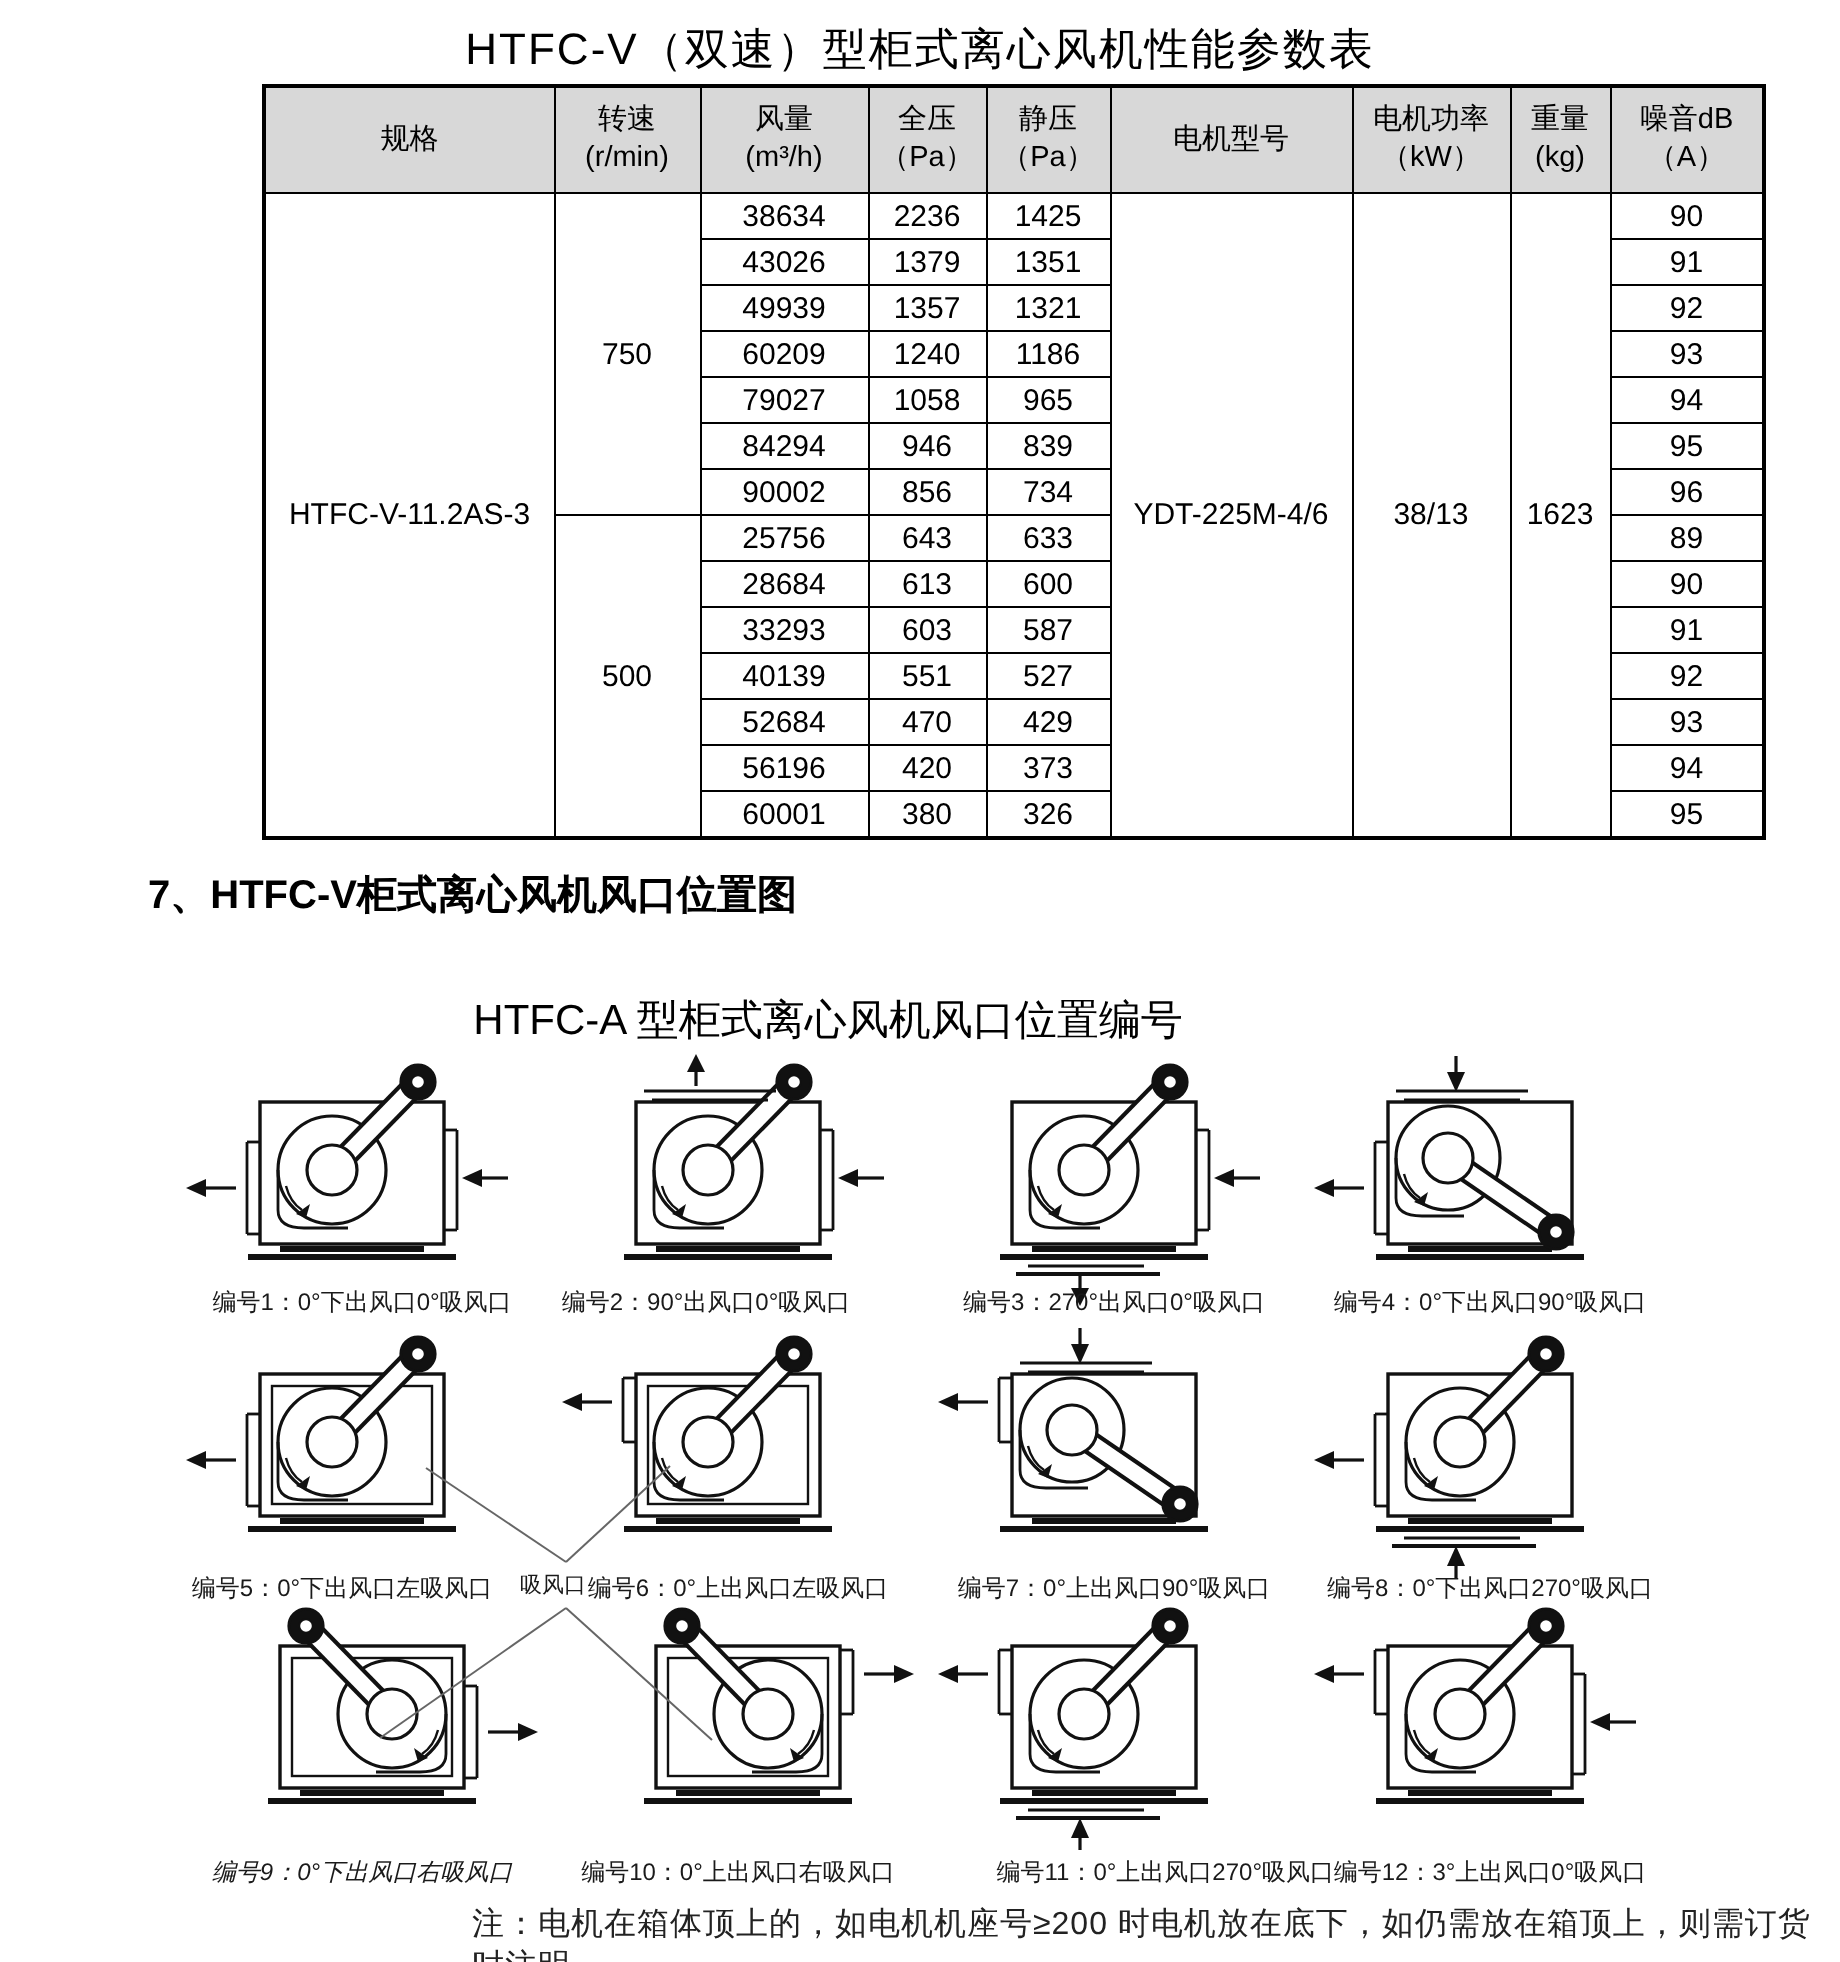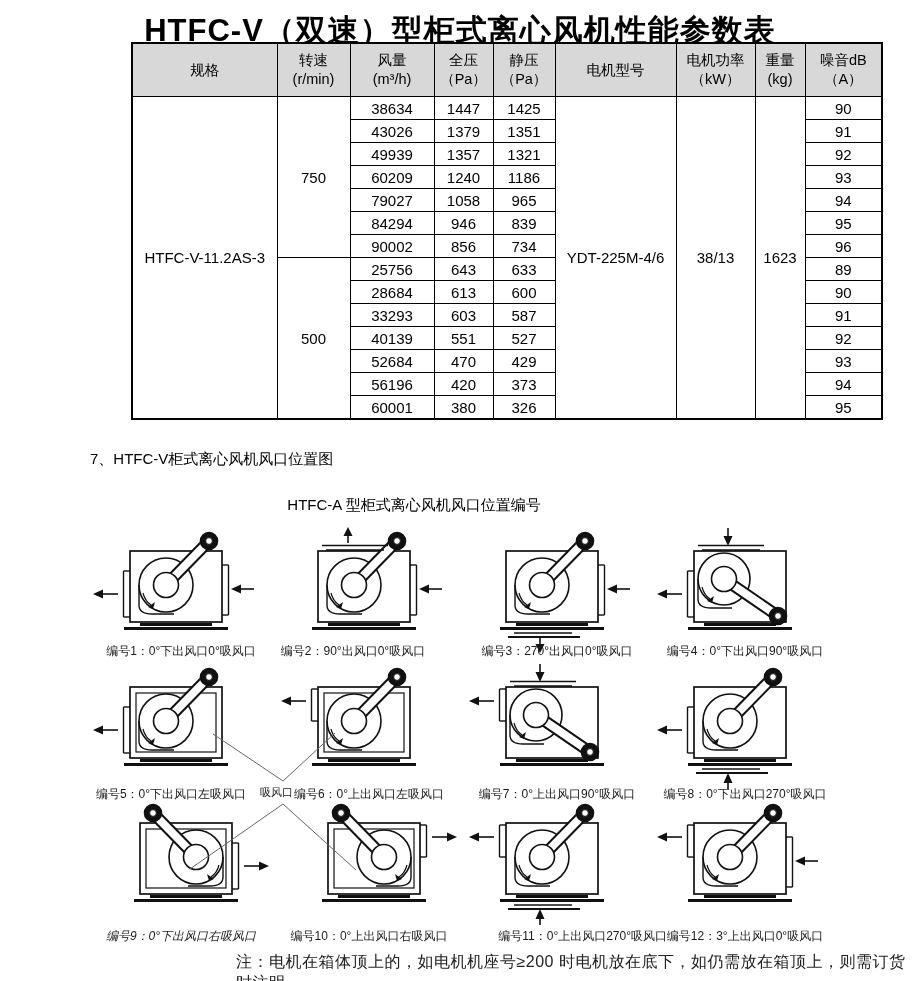--- a/index.html
+++ b/index.html
@@ -3,38 +3,38 @@
 <meta charset="utf-8">
 <style>
   html,body{margin:0;padding:0;}
   body{
     width:920px;height:981px;background:#fff;position:relative;
     font-family:"Liberation Sans","DejaVu Sans",sans-serif;color:#000;
     overflow:hidden;
   }
   .page-title{
     position:absolute;top:10px;left:0;width:920px;text-align:center;
-    font-size:31px;font-weight:700;letter-spacing:1px;margin:0;
+    font-size:22px;font-weight:400;letter-spacing:1px;margin:0;
   }
   table.spec{
     position:absolute;left:95px;top:42px;width:750px;height:368px;
     border-collapse:collapse;table-layout:fixed;border:2px solid #000;margin-left:36px;
   }
   table.spec th,table.spec td{
     border:1px solid #000;text-align:center;vertical-align:middle;
     padding:0;font-weight:normal;overflow:hidden;white-space:nowrap;
   }
   table.spec thead th{background:#d8d8d8;height:52px;font-size:14.5px;line-height:1.3;}
   table.spec tbody td{font-size:15px;height:22px;}
   .sec-heading{
-    position:absolute;left:74px;top:434px;font-size:15px;font-weight:400;margin:16px;
+    position:absolute;left:74px;top:434px;font-size:20px;font-weight:700;margin:0;
   }
   .diagram-title{
     position:absolute;top:496px;left:0;width:828px;text-align:center;
-    font-size:15px;
+    font-size:21px;
   }
   .fan-cell{position:absolute;width:178px;height:126px;}
   .fan-cell svg{display:block;}
   .fan-caption{
     position:absolute;width:220px;text-align:center;font-size:12px;color:#1a1a1a;
   }
   .inlet-label{
     position:absolute;left:260px;top:785px;font-size:11px;color:#1a1a1a;
   }
   .overlay{
@@ -99,21 +99,21 @@
             <div>噪音dB</div>
             <div>（A）</div>
           </th>
         </tr>
       </thead>
     <tbody id="spec-tbody">
         <tr>
           <td rowspan="14">HTFC-V-11.2AS-3</td>
           <td rowspan="7">750</td>
           <td>38634</td>
-          <td>1447</td>
+          <td>2236</td>
           <td>1425</td>
           <td rowspan="14">YDT-225M-4/6</td>
           <td rowspan="14">38/13</td>
           <td rowspan="14">1623</td>
           <td>90</td>
         </tr>
         <tr>
           <td>43026</td>
           <td>1379</td>
           <td>1351</td>

